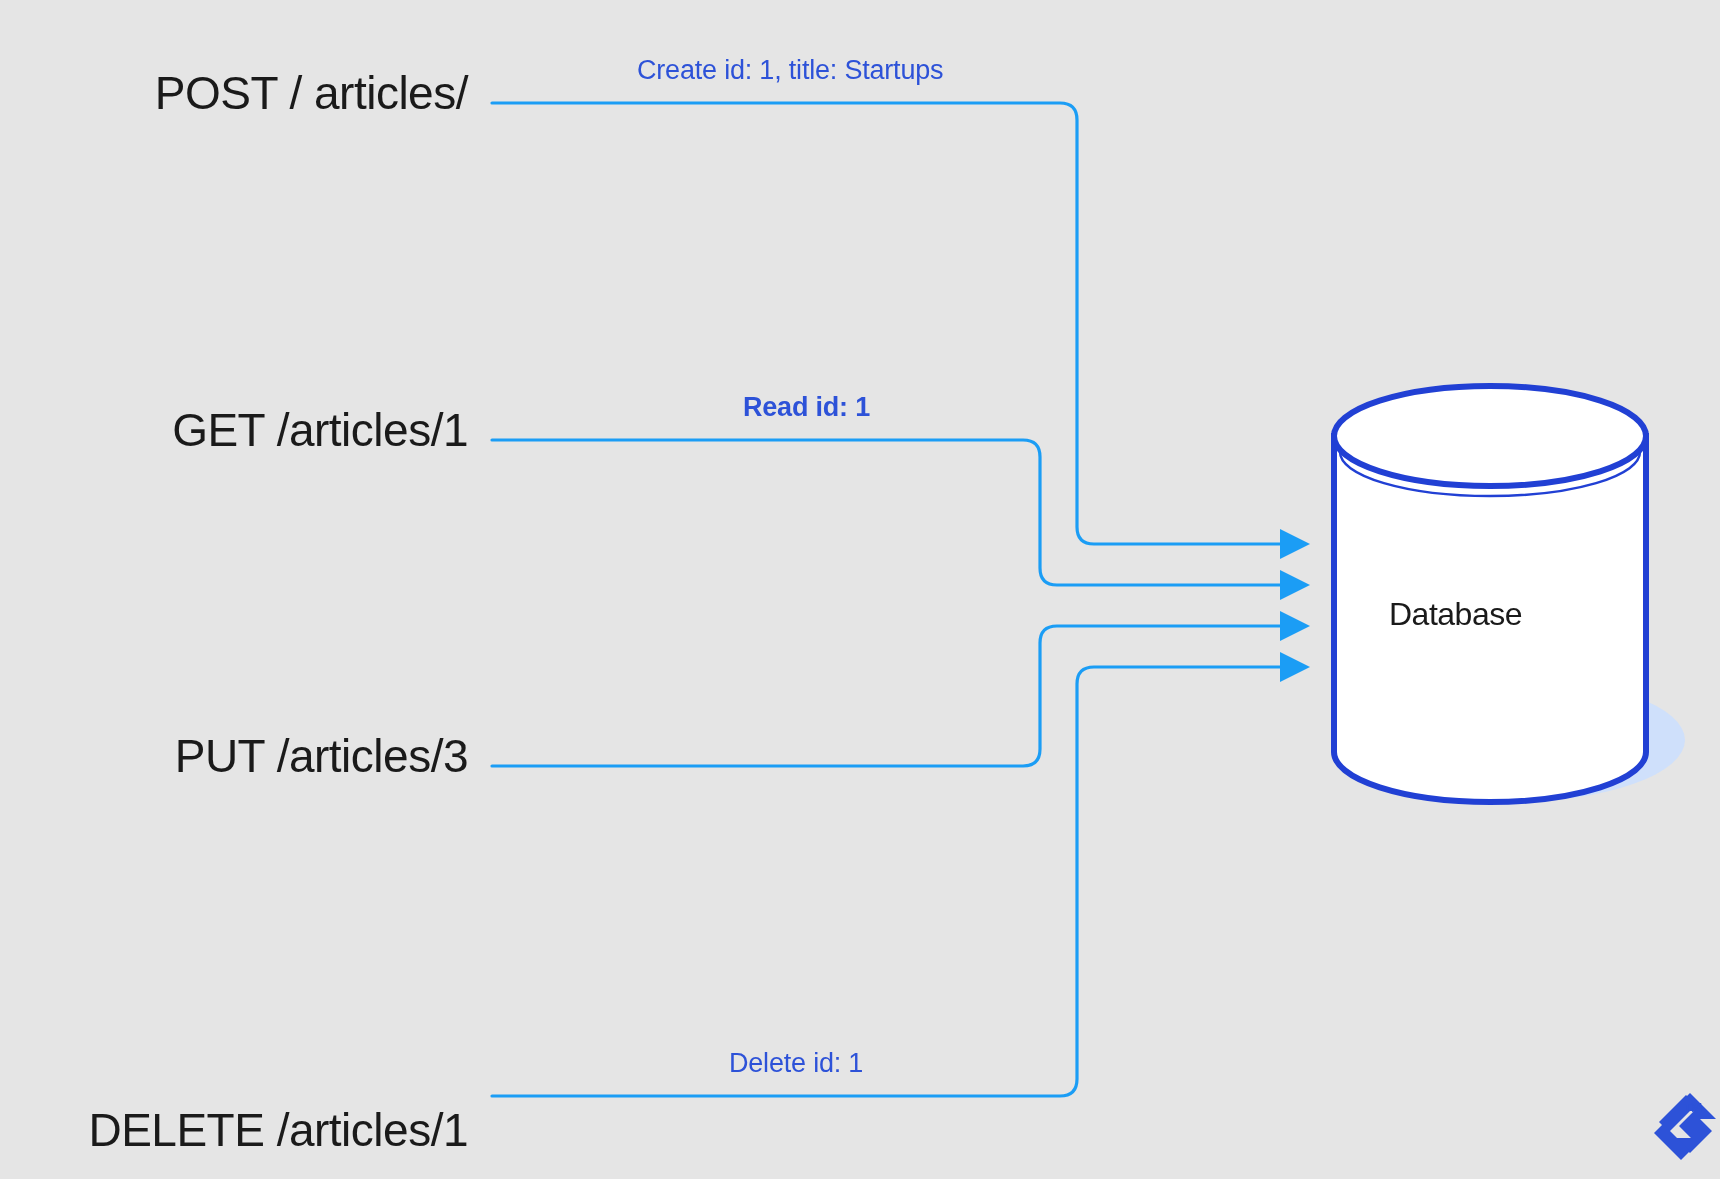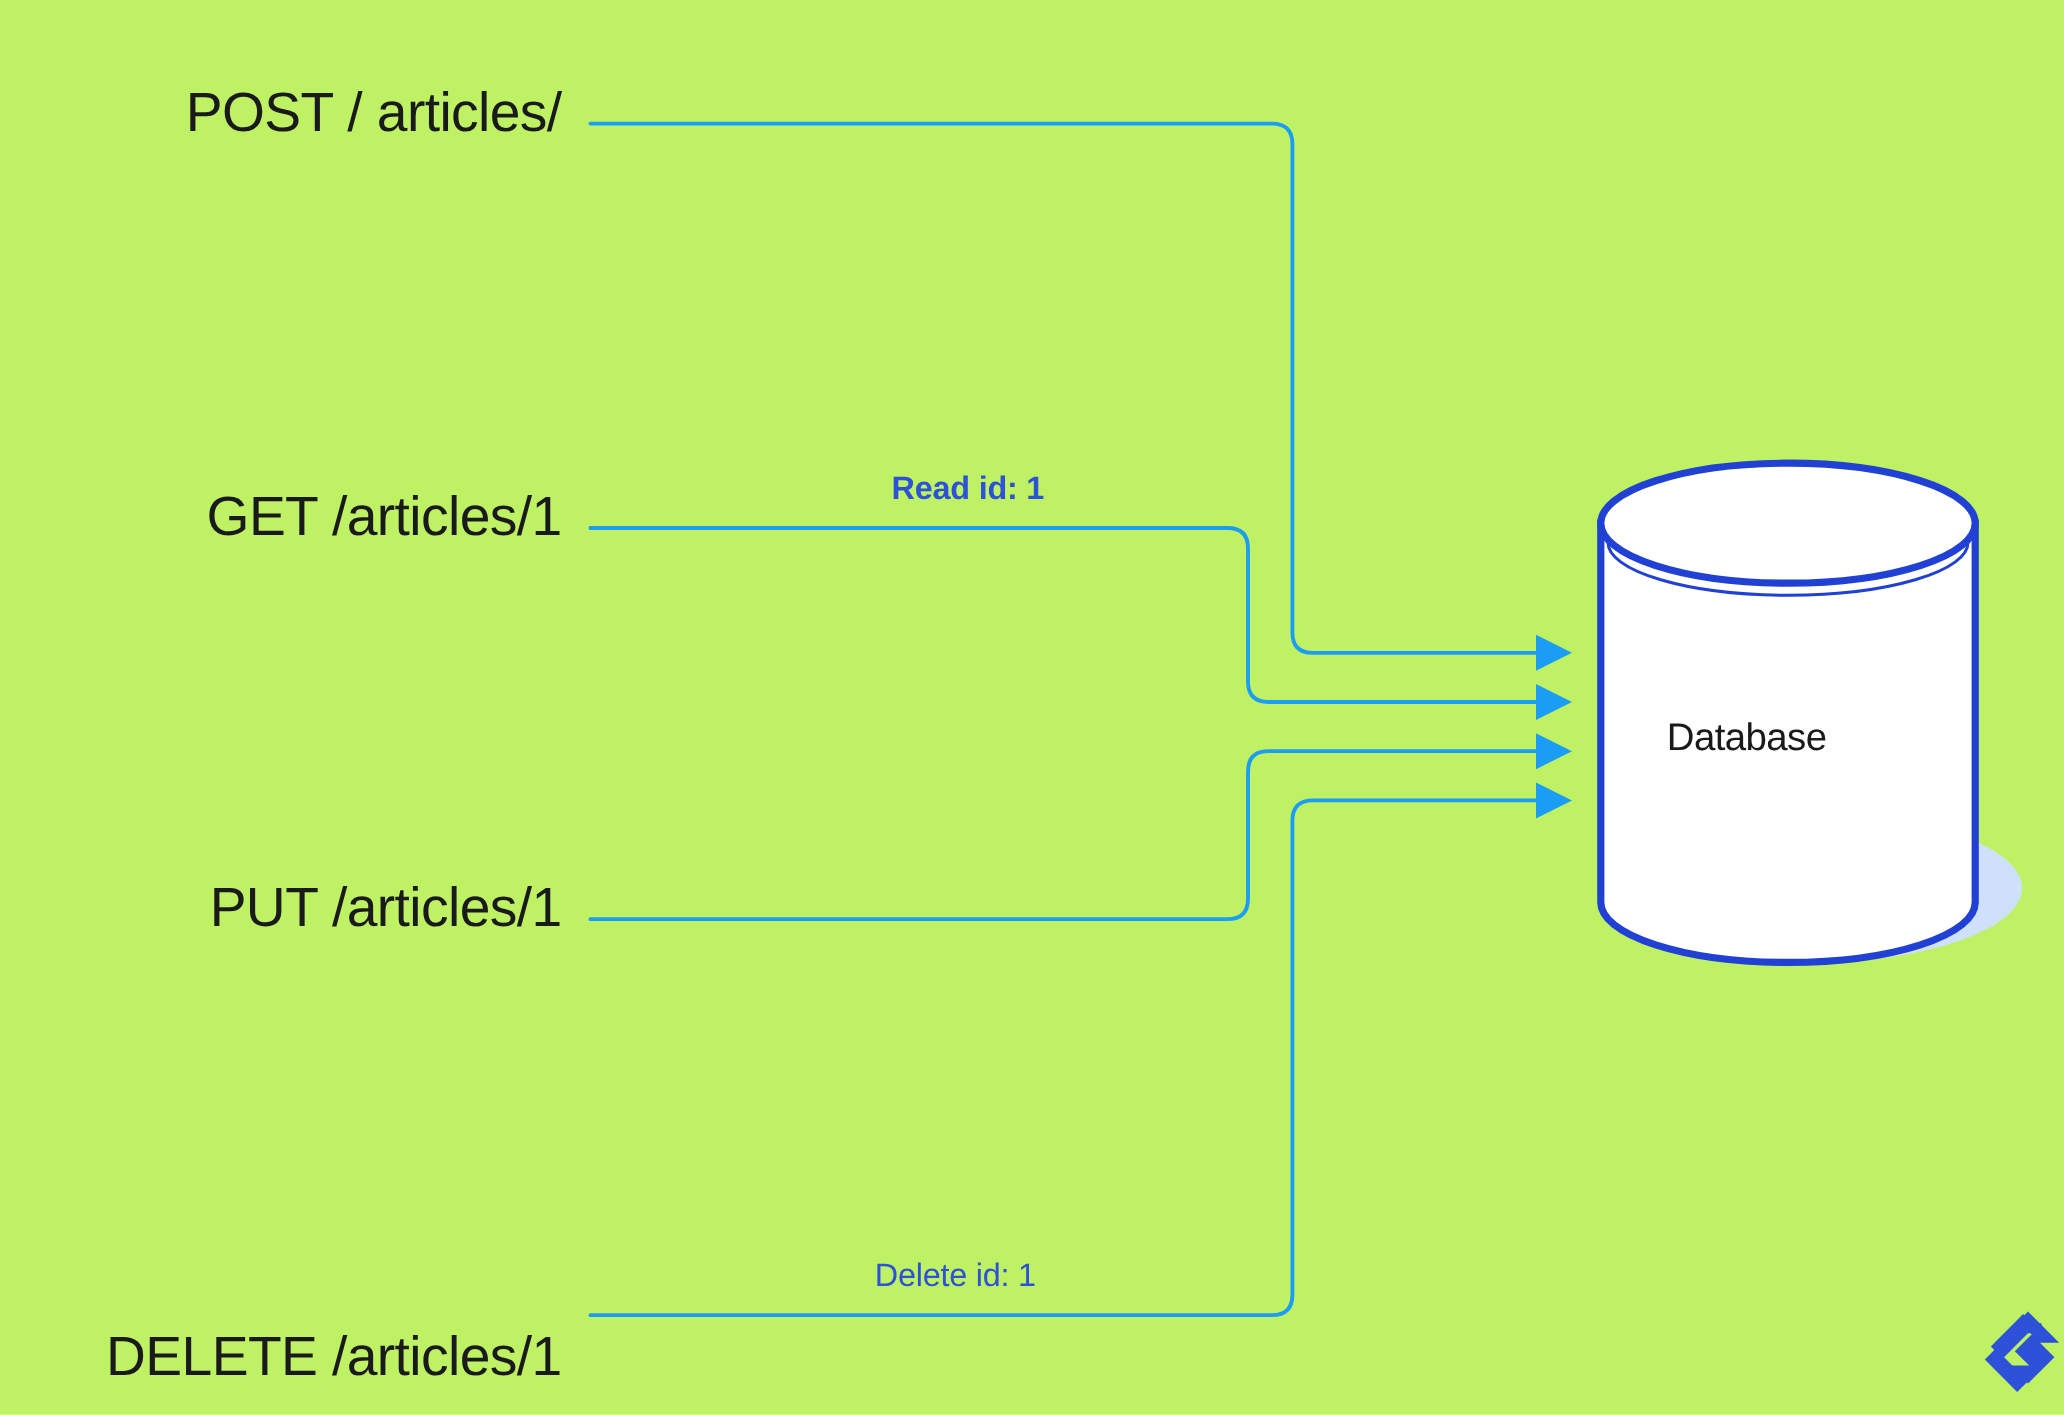--- a/index.html
+++ b/index.html
@@ -7,21 +7,21 @@
     padding: 0;
     background: #ffffff;
   }
   body {
     font-family: "Liberation Sans", sans-serif;
   }
   #canvas {
     position: relative;
     width: 1720px;
     height: 1179px;
-    background: #bef264;
+    background: #e5e5e5;
     overflow: hidden;
   }
   .diagram-svg {
     position: absolute;
     left: 0;
     top: 0;
     width: 1720px;
     height: 1179px;
   }
   .endpoint-label {
@@ -111,24 +111,25 @@
       <path d="M 1662 1121 L 1690 1093 L 1716 1119 L 1700 1119 L 1712 1131 L 1690 1153 L 1675 1138 L 1691 1138 L 1679 1126 L 1694 1111 L 1678 1111 Z" fill="#2d52d8"></path>
       <path d="M 1659 1122 L 1686 1095 L 1696 1105 L 1669 1132 Z" fill="#2d52d8"></path>
       <path d="M 1663 1124 L 1690 1151 L 1681 1160 L 1654 1133 Z" fill="#2d52d8"></path>
     </g>
   </svg>
 
   <div class="endpoint-label" style="right:1252px; top:70px;">POST / articles/</div>
 
   <div class="endpoint-label" style="right:1252px; top:407px;">GET /articles/1</div>
 
-  <div class="endpoint-label" style="right:1252px; top:733px;">PUT /articles/1</div>
+  <div class="endpoint-label" style="right:1252px; top:733px;">PUT /articles/3</div>
 
   <div class="endpoint-label" style="right:1252px; top:1063px;margin-top:44px;">DELETE /articles/1</div>
 
+  <div class="op-label" style="left:637px; top:57px;">Create id: 1, title: Startups</div>
 
   <div class="op-label" style="left:743px; top:394px;font-weight:bold;">Read id: 1</div>
 
 
   <div class="op-label" style="left:729px; top:1050px;">Delete id: 1</div>
 
   <div class="db-title" style="left:1389px; top:598px;">Database</div>
 
   <div class="logo-wrap">
     <span class="logo-tm">TM</span>

